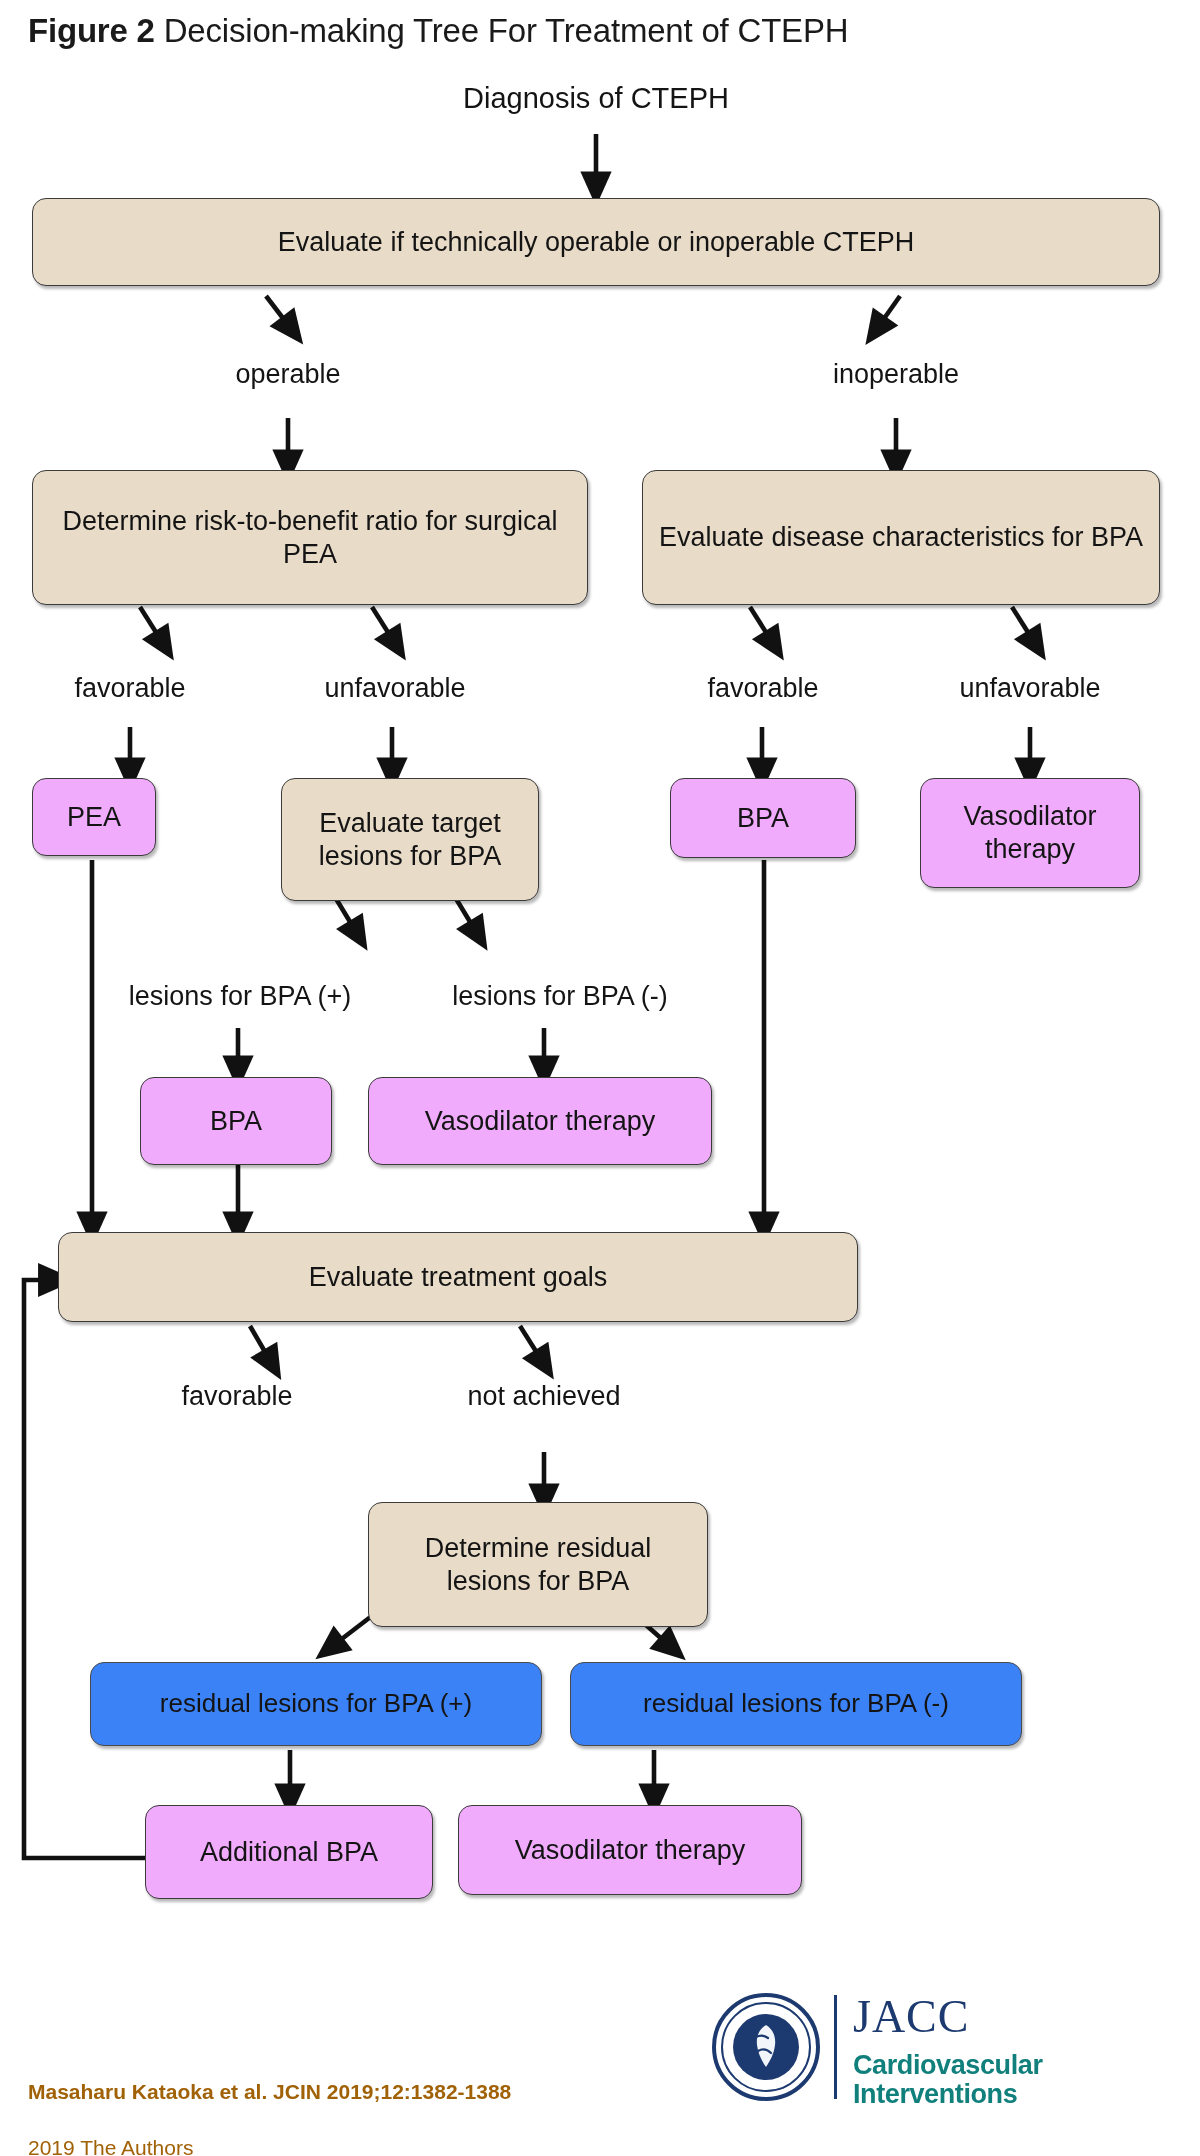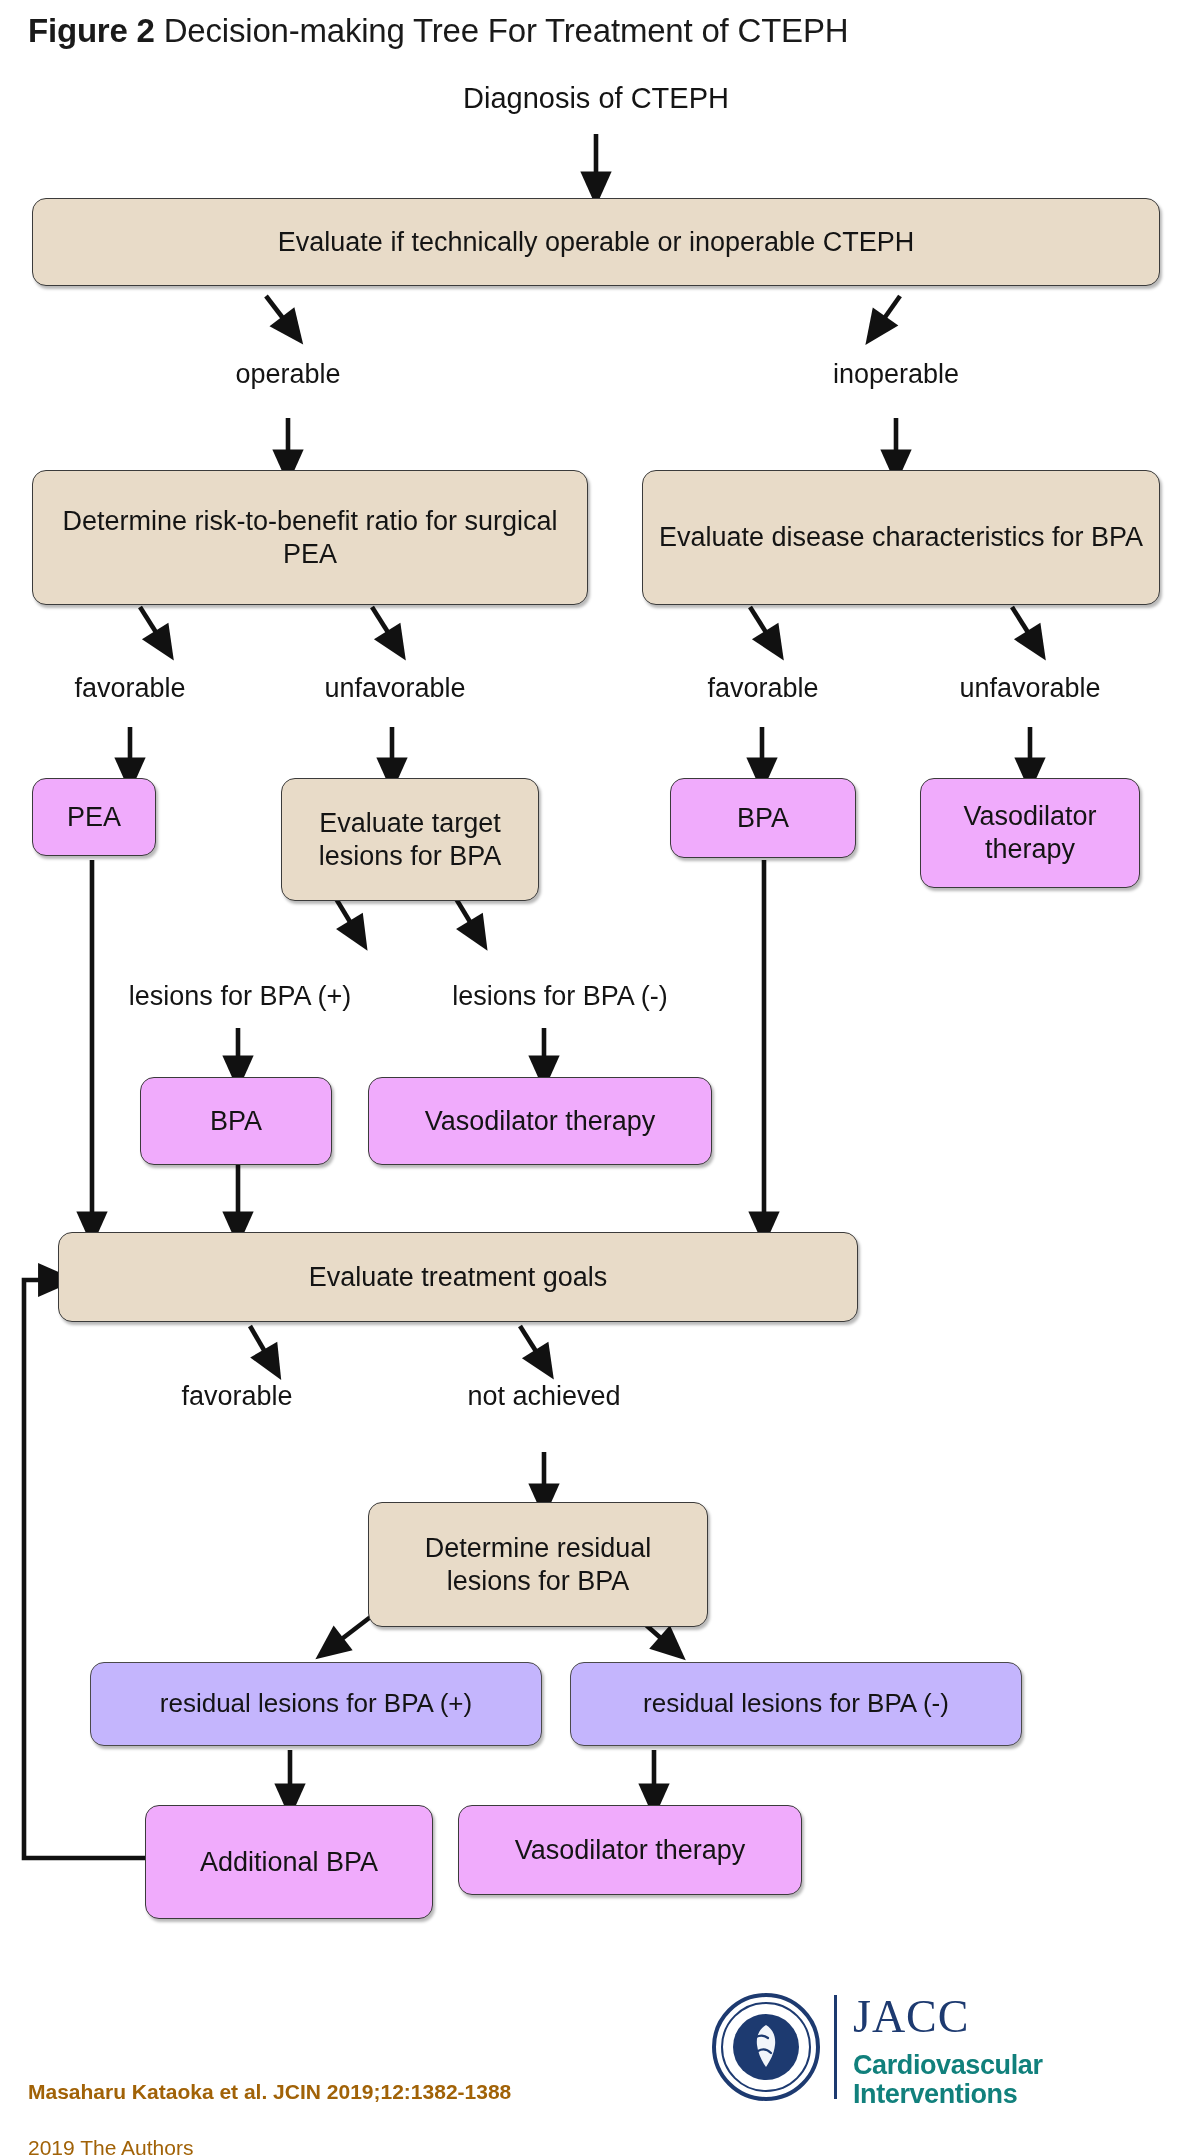--- a/index.html
+++ b/index.html
@@ -51,21 +51,21 @@
     justify-content: center;
     text-align: center;
     font-size: 27px;
     line-height: 1.22;
     padding: 4px 10px;
     box-shadow: 2px 3px 3px rgba(0,0,0,0.28);
     color: #141414;
   }
   .node.beige  { background: #e8dbc8; }
   .node.blue   { background: #f0abfc; }
-  .node.plain  { background: #c4b5fd; border-color: #4a4a4a; }
+  .node.plain  { background: #3b82f6; border-color: #4a4a4a; }
 
   
   .edge-label {
     position: absolute;
     font-size: 27px;
     line-height: 32px;
     white-space: nowrap;
     color: #141414;
     text-align: center;
   }
@@ -225,21 +225,21 @@
 <div class="node beige" style="left:58px; top:1232px; width:800px; height:90px;">Evaluate treatment goals</div>
 
 <div class="edge-label" style="left:237px; top:1380px; transform:translateX(-50%);">favorable</div>
 <div class="edge-label" style="left:544px; top:1380px; transform:translateX(-50%);">not achieved</div>
 
 <div class="node beige" style="left:368px; top:1502px; width:340px; height:125px;">Determine residual lesions for BPA</div>
 
 <div class="node plain" style="left:90px; top:1662px; width:452px; height:84px; font-size:26px;">residual lesions for BPA (+)</div>
 <div class="node plain" style="left:570px; top:1662px; width:452px; height:84px; font-size:26px;">residual lesions for BPA (-)</div>
 
-<div class="node blue" style="left:145px; top:1805px; width:288px; height:114px;">Additional BPA</div>
+<div class="node blue" style="left:145px; top:1805px; width:288px; height:94px;">Additional BPA</div>
 <div class="node blue" style="left:458px; top:1805px; width:344px; height:90px;">Vasodilator therapy</div>
 
 <div id="jacc-logo">
   <div id="acc-seal">
     <svg viewBox="0 0 108 108" width="108" height="108" xmlns="http://www.w3.org/2000/svg">
       <circle cx="54" cy="54" r="52" fill="none" stroke="#1d3a70" stroke-width="4"></circle>
       <circle cx="54" cy="54" r="44" fill="none" stroke="#1d3a70" stroke-width="2"></circle>
       <circle cx="54" cy="54" r="33" fill="#1d3a70"></circle>
       <path d="M54 32 c-7 4 -10 12 -9 20 c1 9 5 16 9 22 c4 -6 8 -13 9 -22 c1 -8 -2 -16 -9 -20 z" fill="#f2f5fa"></path>
       <path d="M44 44 c4 -2 8 -2 12 1 M46 58 c5 -3 9 -2 13 2" stroke="#1d3a70" stroke-width="2.2" fill="none" stroke-linecap="round"></path>

